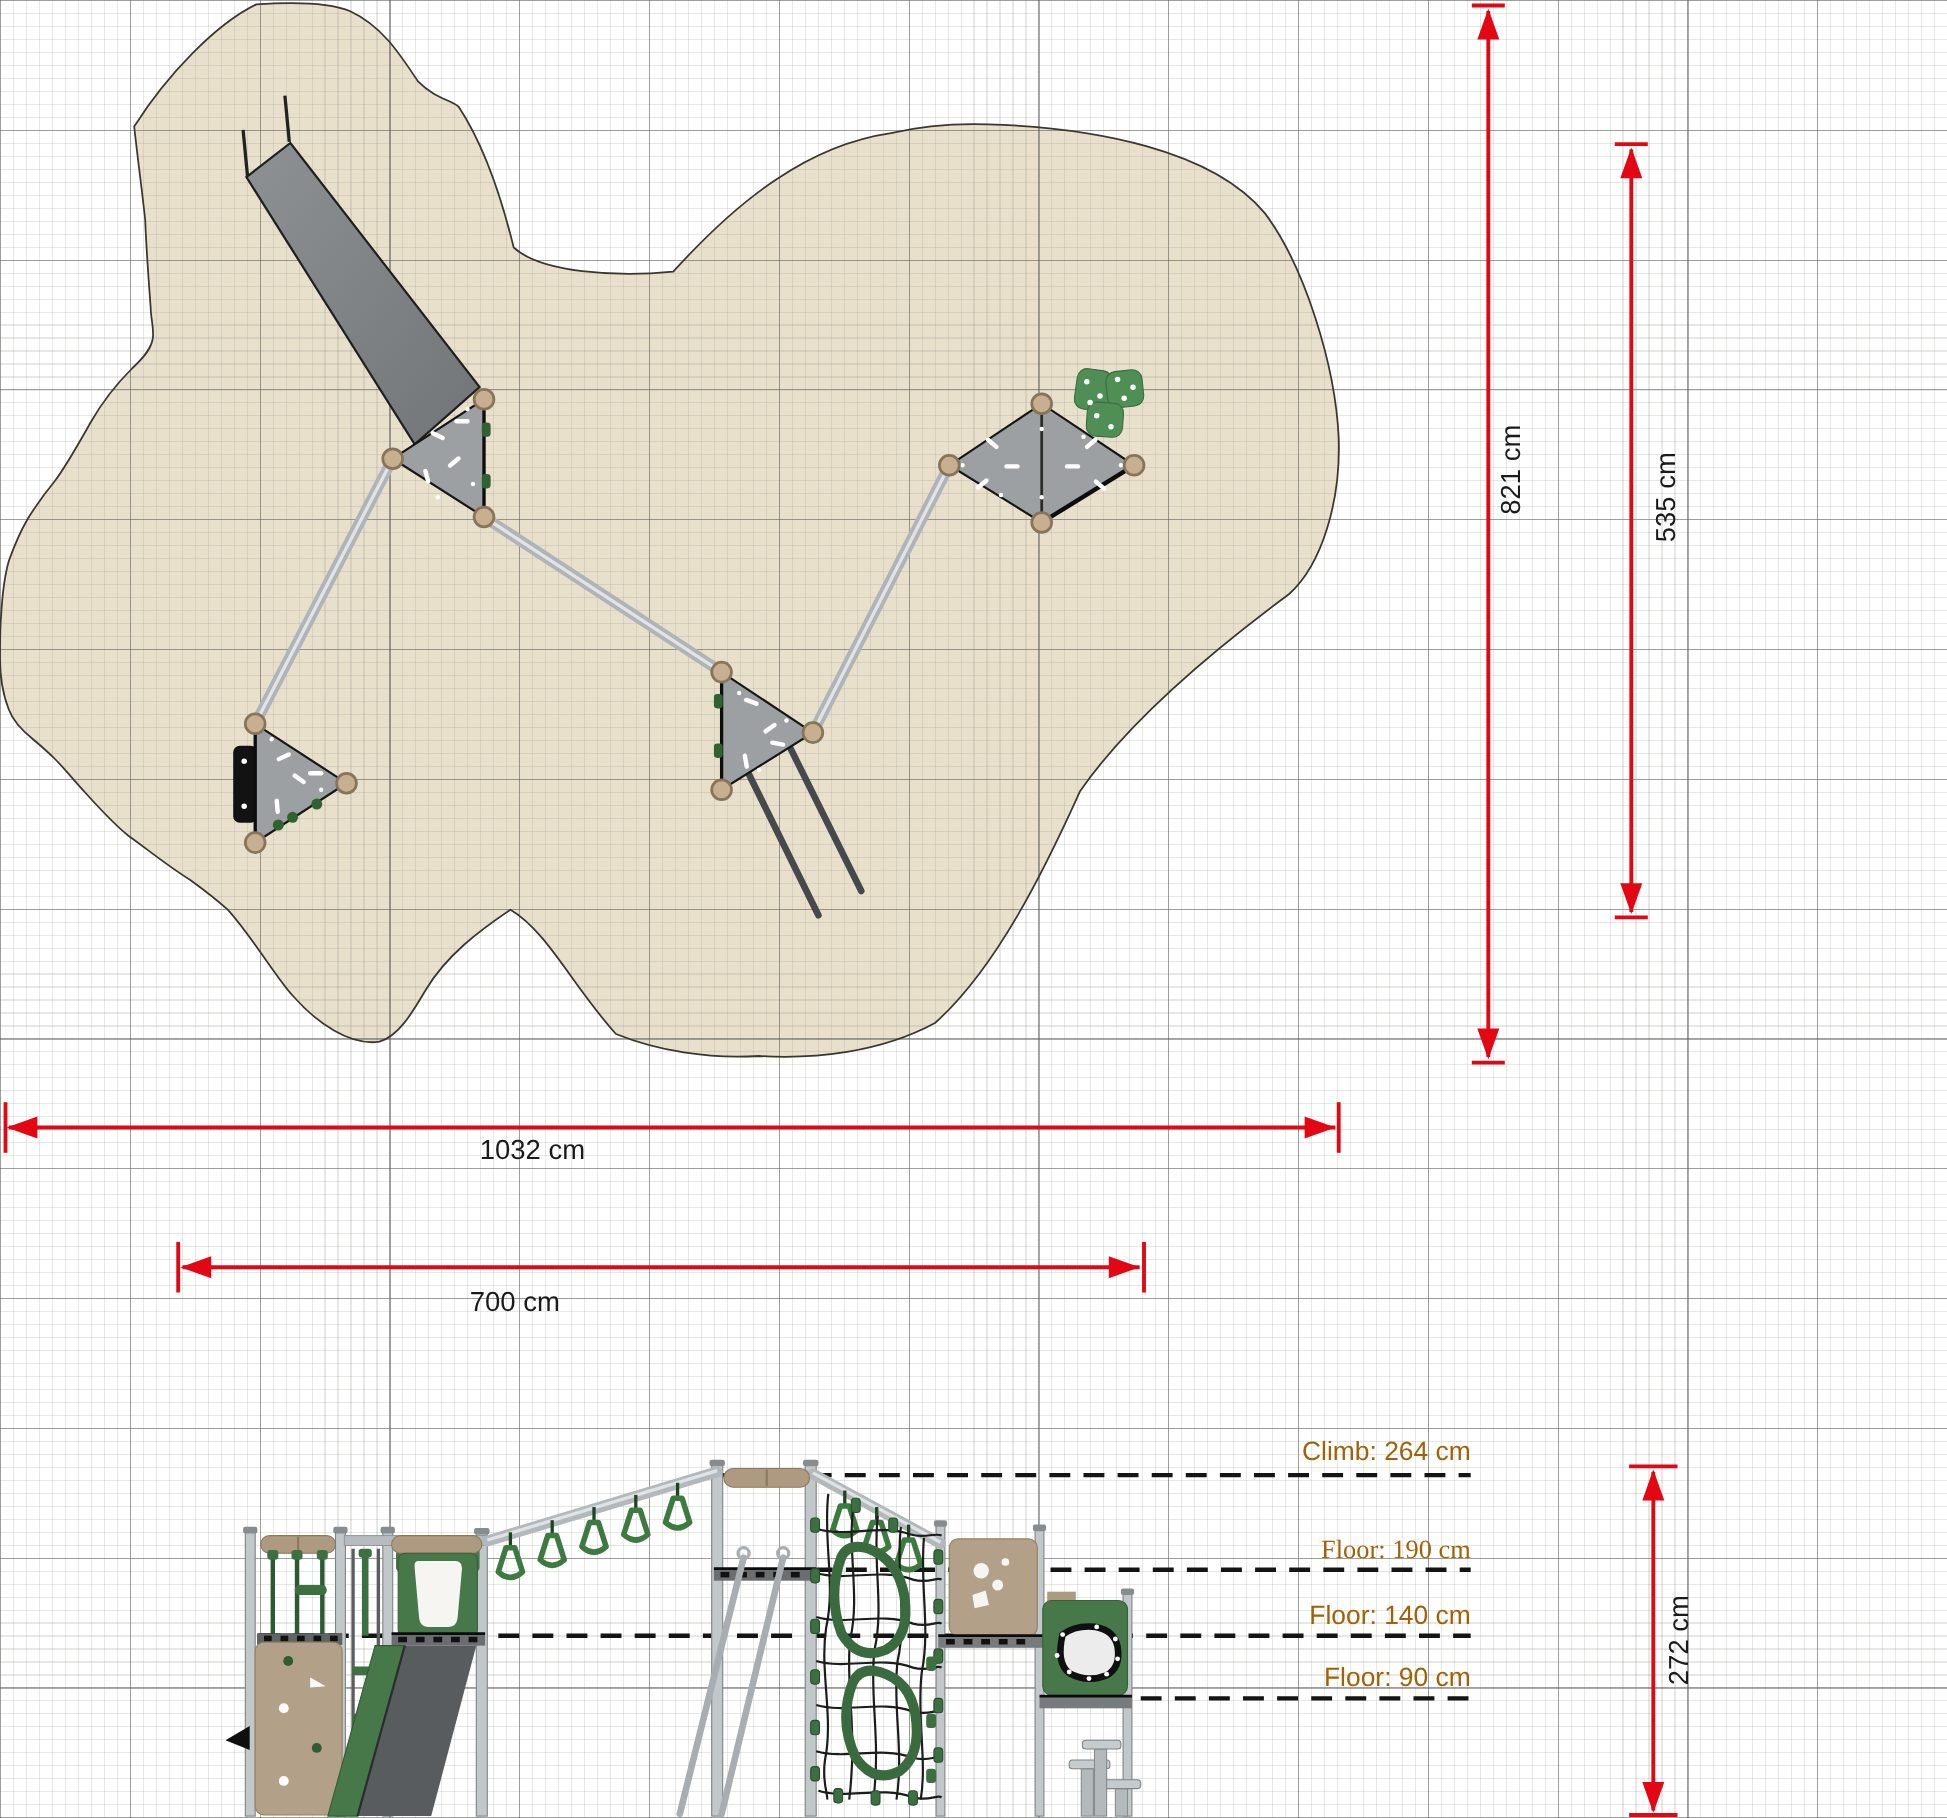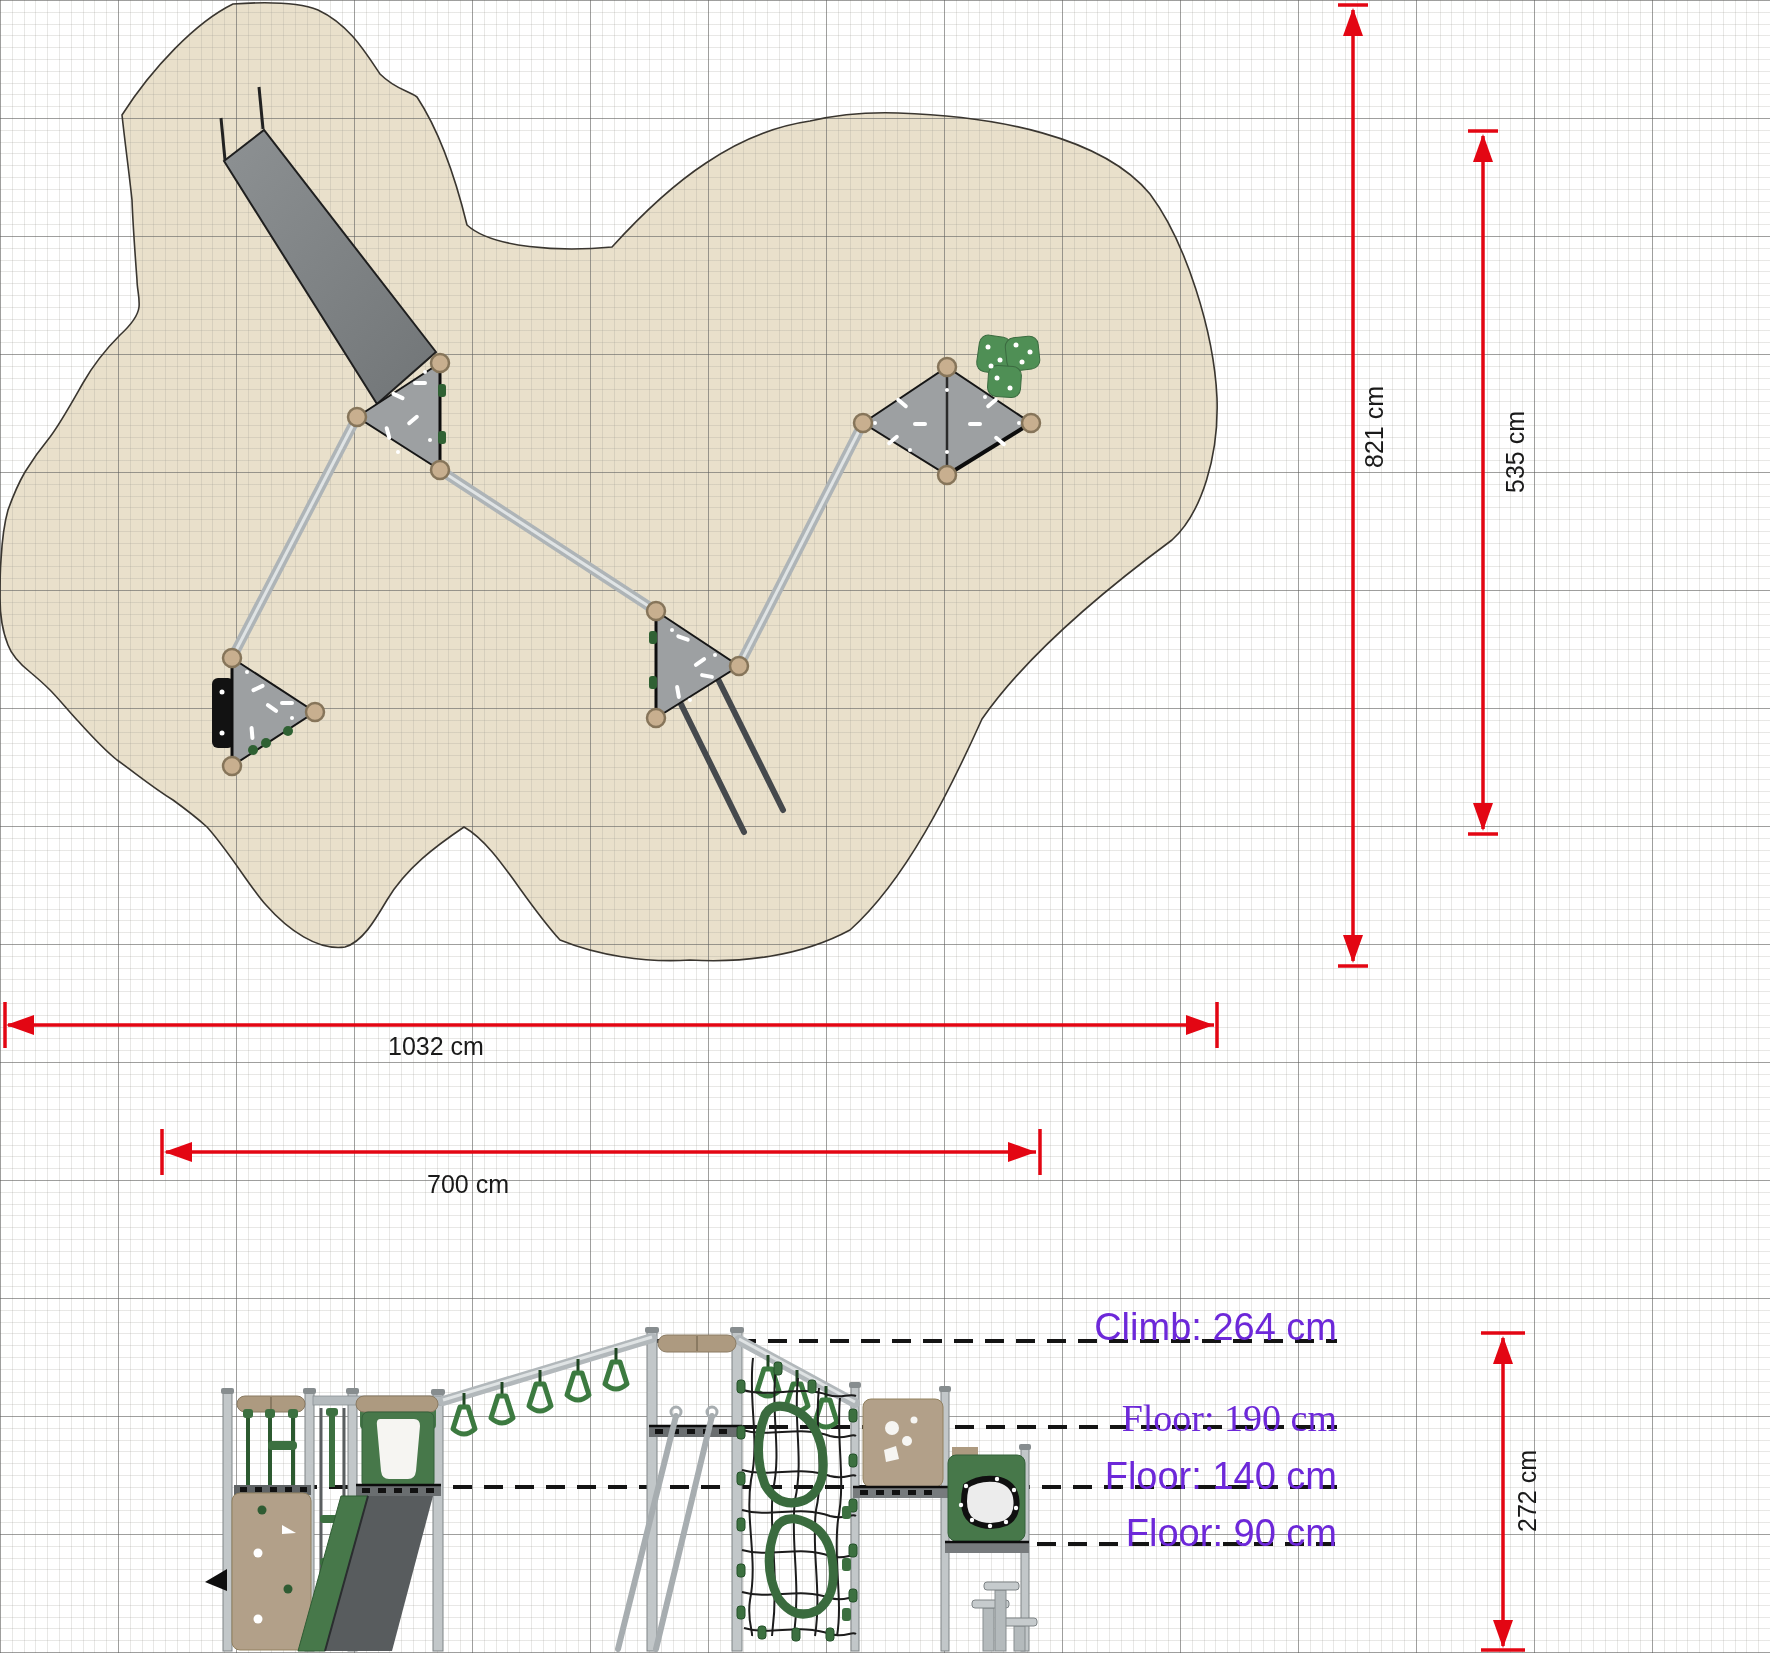--- a/index.html
+++ b/index.html
@@ -16,21 +16,21 @@
       repeating-linear-gradient(to bottom, rgba(92,92,92,.52) 0 1px, transparent 1px 118px),
       repeating-linear-gradient(to right, rgba(150,148,140,.22) 0 1px, transparent 1px 11.8px),
       repeating-linear-gradient(to bottom, rgba(150,148,140,.22) 0 1px, transparent 1px 11.8px);
   }
   .dim-label{
     position:absolute;font-size:25px;color:#1a1a1a;white-space:nowrap;
     transform:translate(-50%,-50%);
   }
   .dim-label.vert{transform:translate(-50%,-50%) rotate(-90deg);}
   .marker-label{
-    position:absolute;font-size:38px;color:#6d28d9;white-space:nowrap;right:433px;text-align:center;
+    position:absolute;font-size:24px;color:#a16207;white-space:nowrap;right:433px;text-align:center;
   }
 </style>
 </head>
 <body>
 
 <div id="canvas">
 
   <svg class="layer" viewBox="0 0 1770 1653">
     <path d="M 233,4
          C 262,2 298,2 318,10
@@ -495,21 +495,21 @@
       <g>
         <line x1="1503" y1="1338" x2="1503" y2="1646" stroke-width="3.5"></line>
         <polygon points="1503,1336 1493,1364 1513,1364" stroke="none"></polygon>
         <polygon points="1503,1648 1493,1620 1513,1620" stroke="none"></polygon>
         <line x1="1481" y1="1333" x2="1525" y2="1333" stroke-width="3.5"></line>
         <line x1="1481" y1="1650" x2="1525" y2="1650" stroke-width="3.5"></line>
       </g>
     </g>
   </svg>
 
-  <div class="dim-label" style="left:436px;top:1046px;">1032 cm</div>
+  <div class="dim-label" style="left:484px;top:1046px;">1032 cm</div>
   <div class="dim-label" style="left:468px;top:1171px;margin-top:13px;">700 cm</div>
   <div class="dim-label vert" style="left:1374px;top:427px;">821 cm</div>
   <div class="dim-label vert" style="left:1515px;top:452px;">535 cm</div>
   <div class="dim-label vert" style="left:1527px;top:1491px;">272 cm</div>
 
   <div class="marker-label" style="top:1306px;">Climb: 264 cm</div>
   <div class="marker-label" style="top:1396px;font-family:Liberation Serif, serif;">Floor: 190 cm</div>
   <div class="marker-label" style="top:1455px;">Floor: 140 cm</div>
   <div class="marker-label" style="top:1512px;">Floor: 90 cm</div>
 </div>

